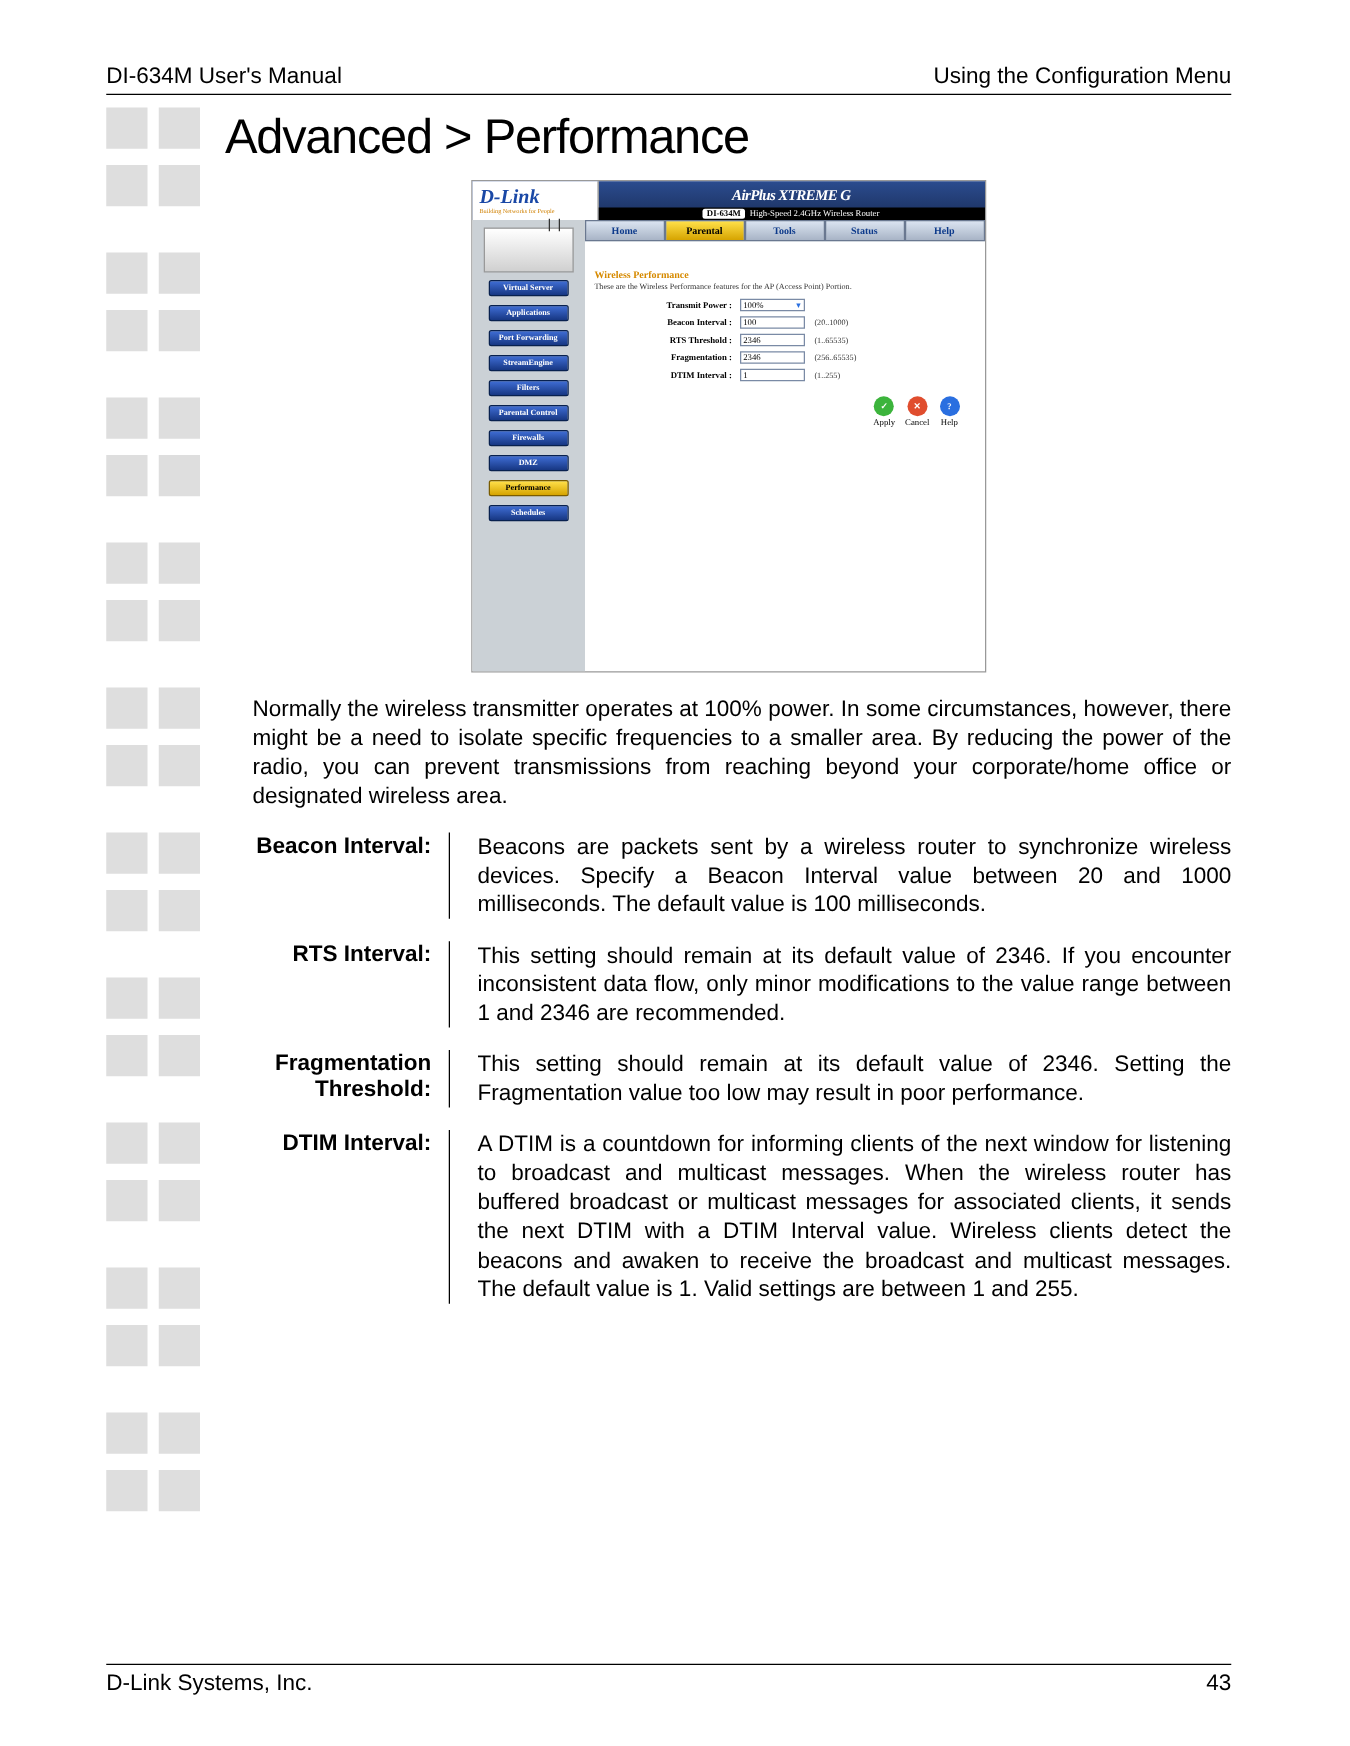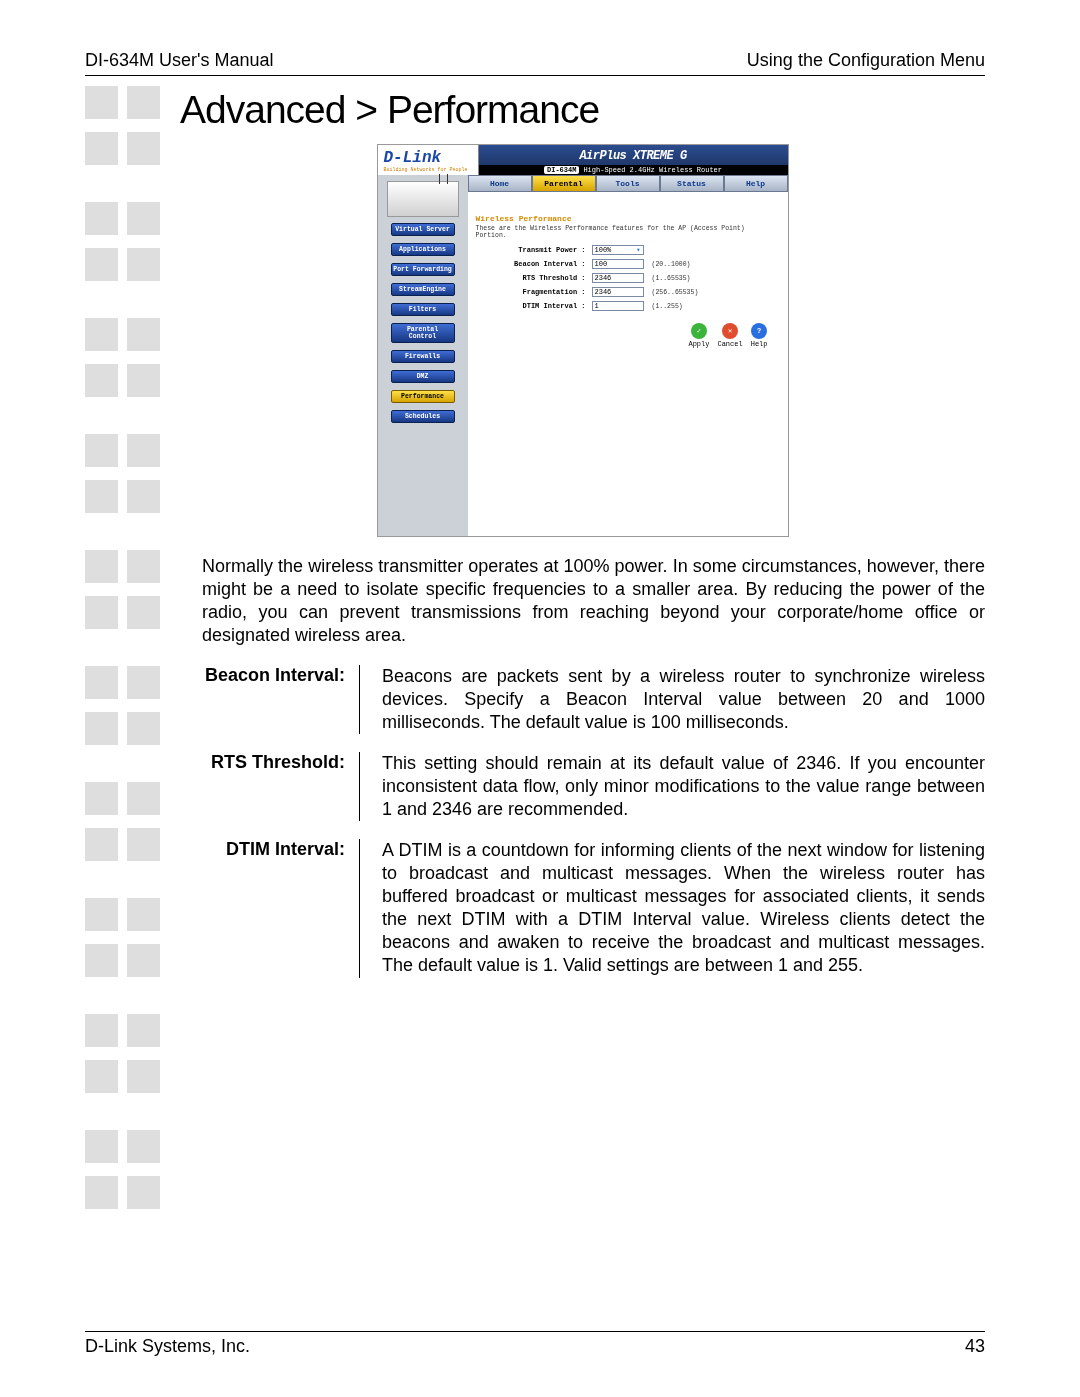--- a/index.html
+++ b/index.html
@@ -16,21 +16,21 @@
   .squares-col { width:95px; flex:none; position:relative; }
   .sq { width:33px; height:33px; background:#dedede; position:absolute;}
   .content-col { flex:1 1 auto; }
   .page-title { font-family: Arial, Helvetica, sans-serif; font-size:39px; font-weight:normal; letter-spacing:-1px; margin:2px 0 12px 0;}
   .screenshot-wrap { display:flex; justify-content:center; }
 
   
   .router {
     width:410px;
     border:1px solid #999;
-    font-family: Liberation Mono, monospace;
+    font-family: Liberation Serif, serif;
     font-size:8px;
     color:#000;
     background:#fff;
   }
   .r-top { display:flex; background: linear-gradient(#2b4c8f,#1a2e5a); color:#fff; }
   .r-logo { width:90px; background:#fff; color:#1a48a6; font-weight:bold; text-align:left; padding:4px 4px 2px 6px; font-size:16px; font-style:italic; border-right:1px solid #888;}
   .r-logo small {display:block; font-size:5px; font-weight:normal; color:#d08000; font-style:normal;}
   .r-brand { flex:1; text-align:center; padding:4px 0 0 0;}
   .r-brand-line1 { font-style:italic; font-weight:bold; font-size:12px; letter-spacing:-0.5px;}
   .r-brand-line2 { background:#000; color:#fff; font-size:7px; padding:1px 0; margin-top:2px;}
@@ -218,22 +218,26 @@
 
       <div class="defs">
         <div class="def-row">
           <div class="def-text">Normally the wireless transmitter operates at 100% power. In some circumstances, however, there might be a need to isolate specific frequencies to a smaller area. By reducing the power of the radio, you can prevent transmissions from reaching beyond your corporate/home office or designated wireless area.</div>
         </div>
         <div class="def-row">
           <div class="def-label">Beacon Interval:</div>
           <div class="def-text">Beacons are packets sent by a wireless router to synchronize wireless devices. Specify a Beacon Interval value between 20 and 1000 milliseconds. The default value is 100 milliseconds.</div>
         </div>
         <div class="def-row">
-          <div class="def-label">RTS Threshold:</div>
+          <div class="def-label">RTS Interval:</div>
           <div class="def-text">This setting should remain at its default value of 2346. If you encounter inconsistent data flow, only minor modifications to the value range between 1 and 2346 are recommended.</div>
+        </div>
+        <div class="def-row">
+          <div class="def-label">Fragmentation Threshold:</div>
+          <div class="def-text">This setting should remain at its default value of 2346. Setting the Fragmentation value too low may result in poor performance.</div>
         </div>
         <div class="def-row">
           <div class="def-label">DTIM Interval:</div>
           <div class="def-text">A DTIM is a countdown for informing clients of the next window for listening to broadcast and multicast messages. When the wireless router has buffered broadcast or multicast messages for associated clients, it sends the next DTIM with a DTIM Interval value. Wireless clients detect the beacons and awaken to receive the broadcast and multicast messages. The default value is 1. Valid settings are between 1 and 255.</div>
         </div>
       </div>
 
     </div>
   </div>
 

